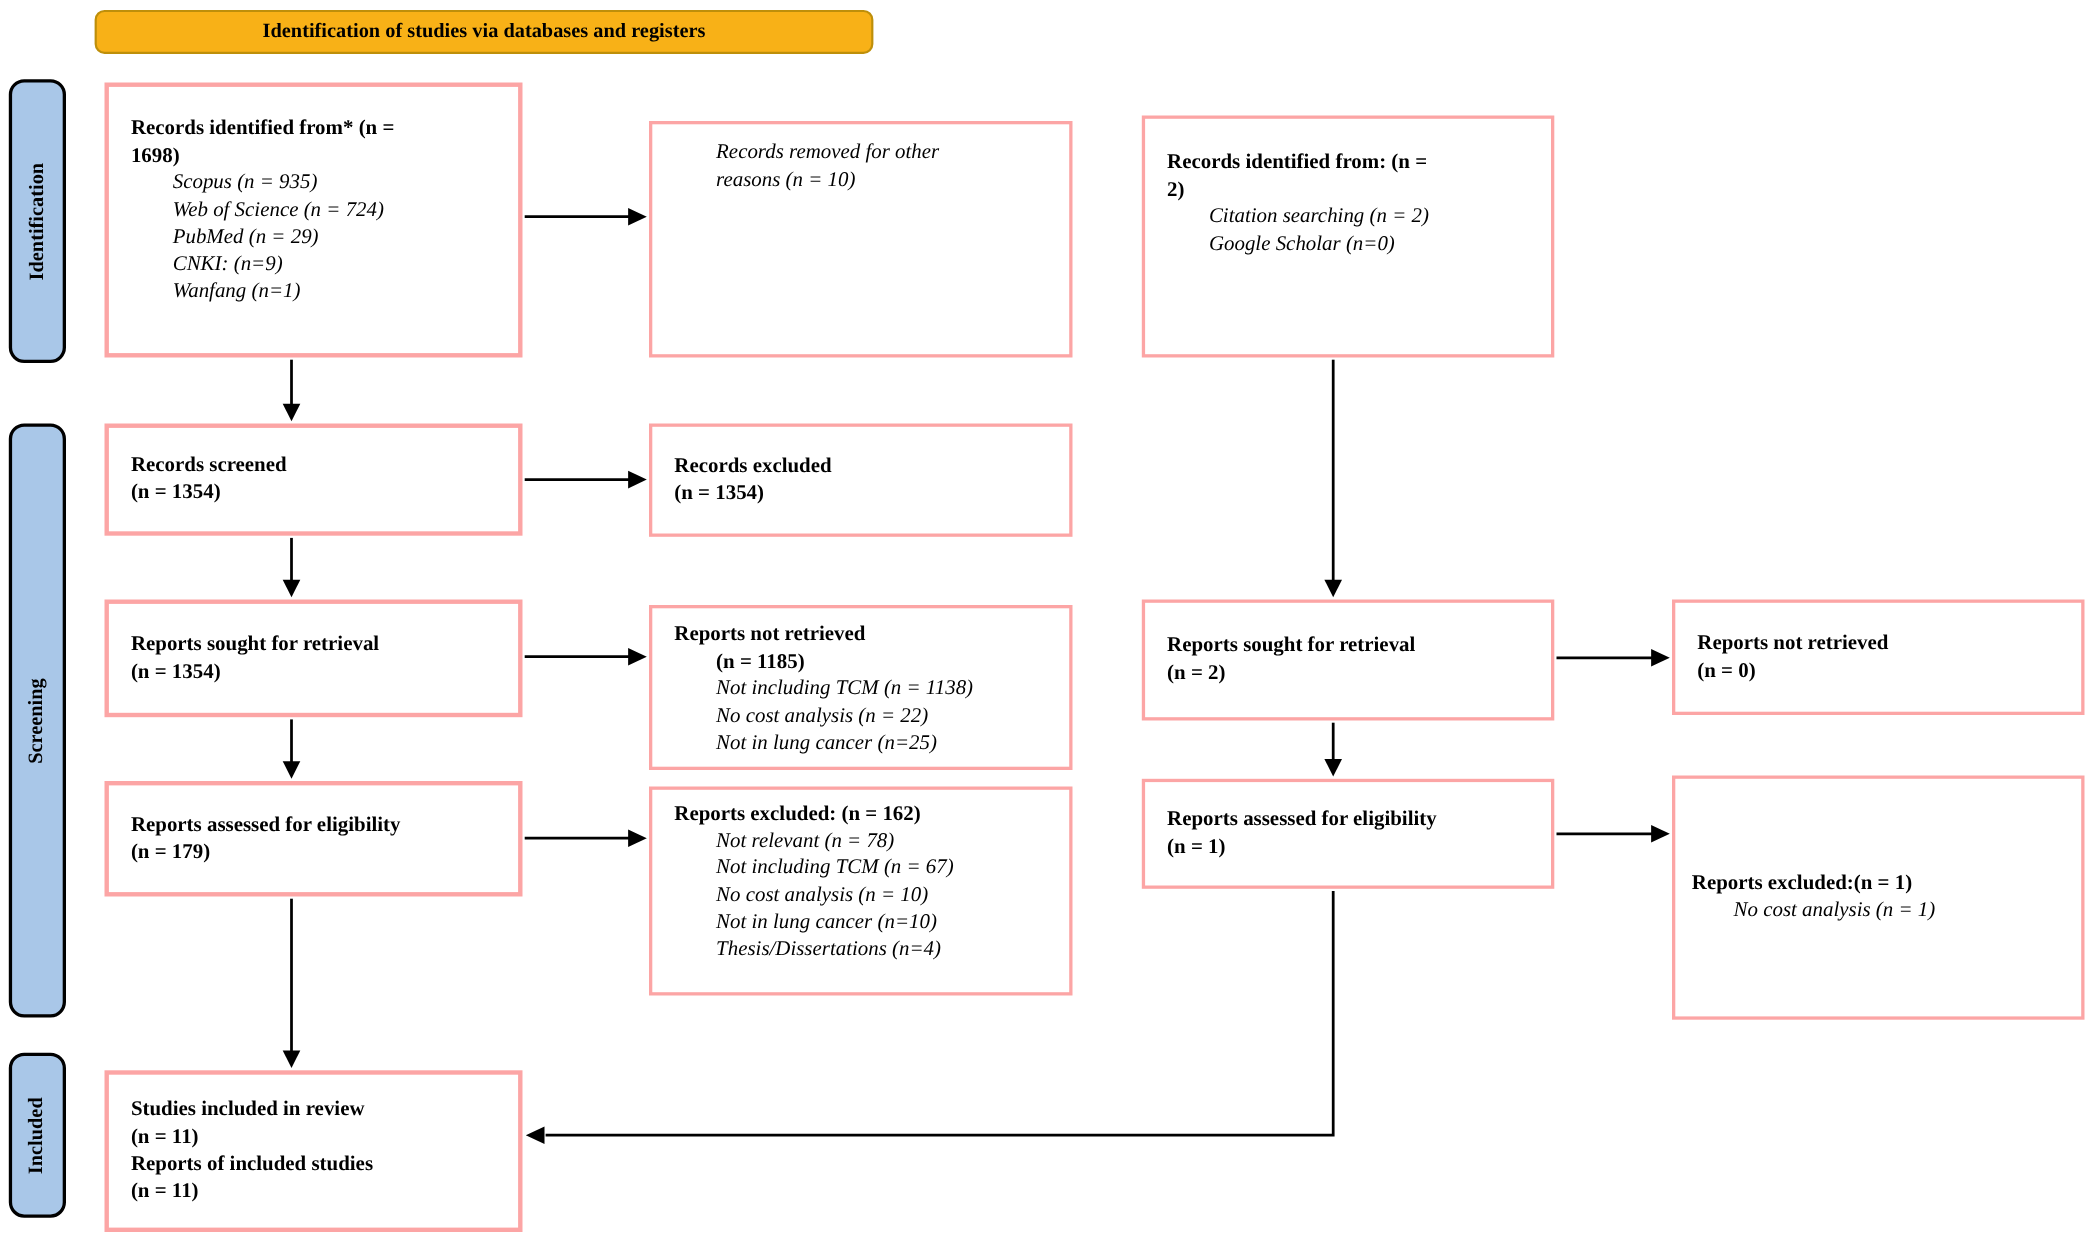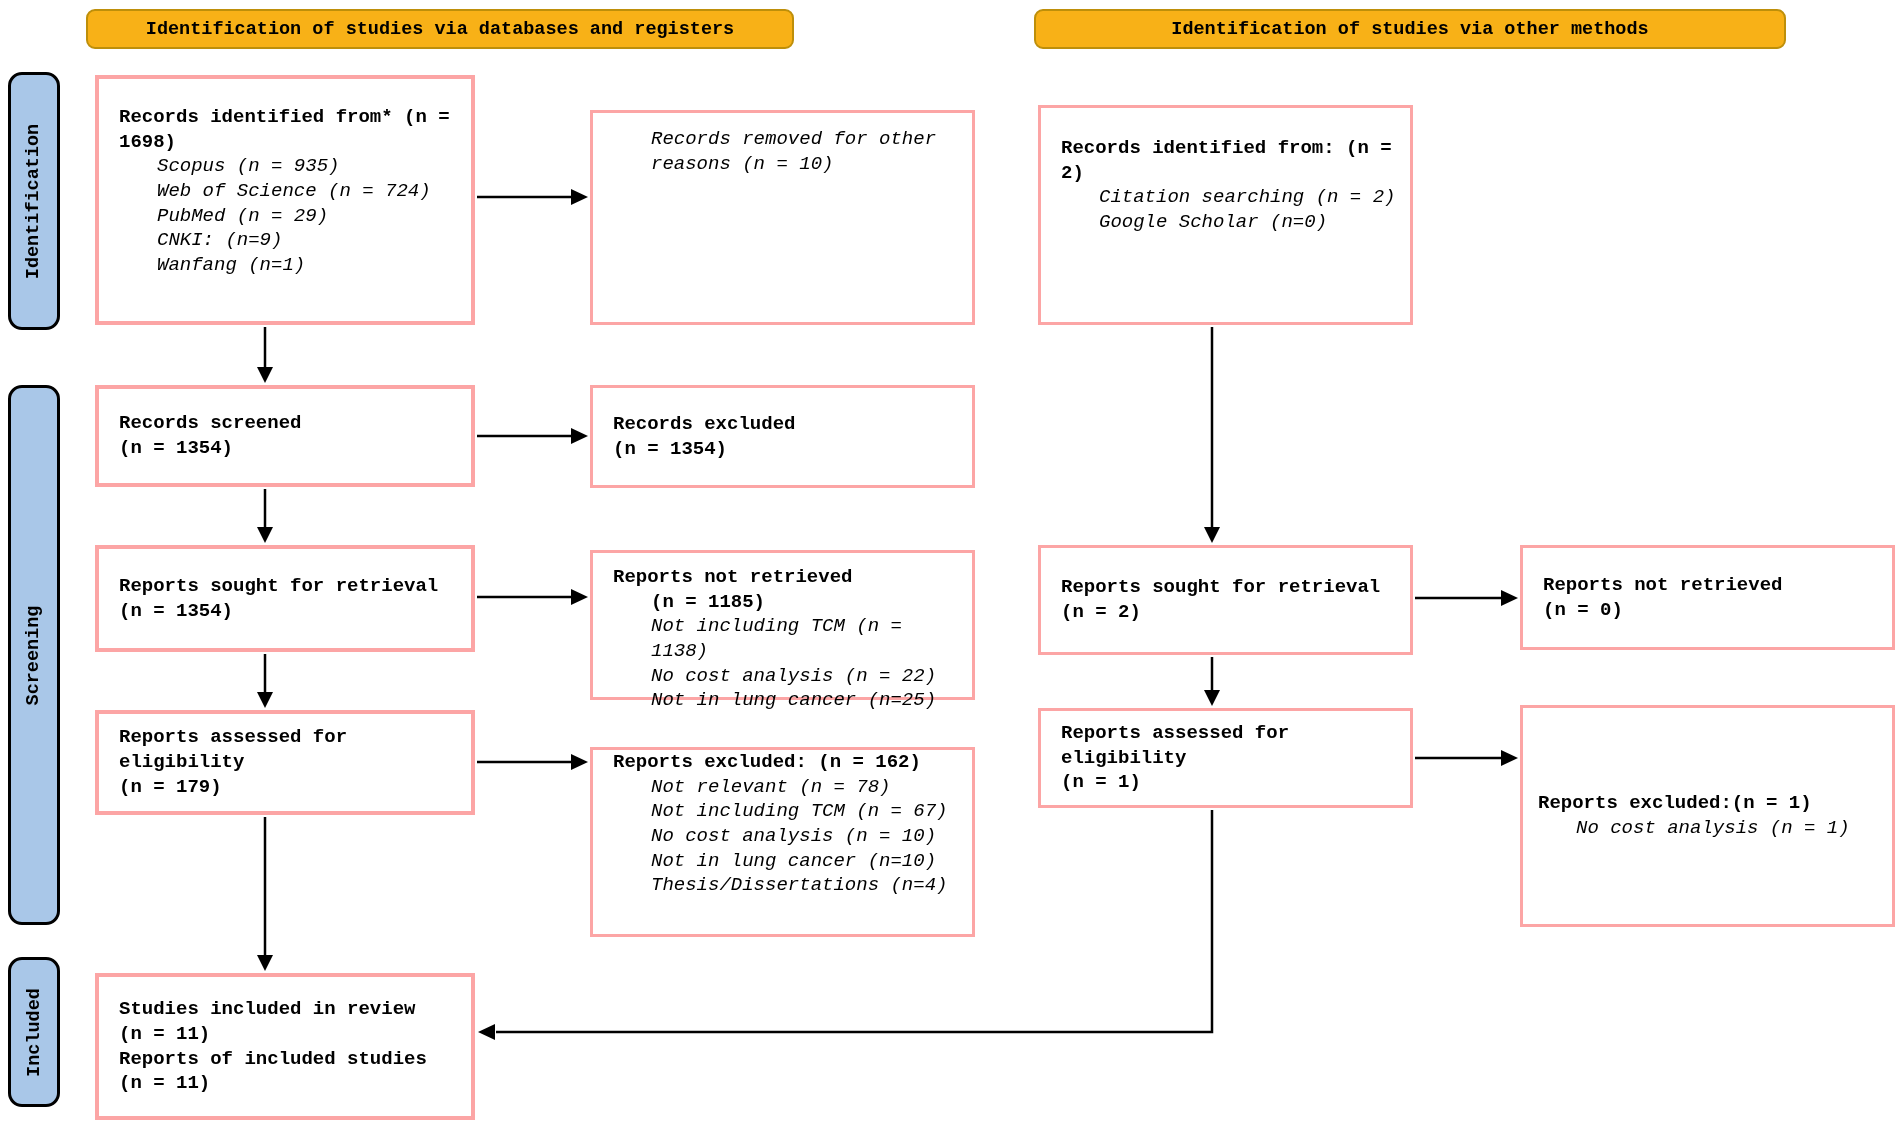--- a/index.html
+++ b/index.html
@@ -1,20 +1,20 @@
 <!DOCTYPE html>
 <html><head>
 <meta charset="utf-8">
 <style>
   html,body{margin:0;padding:0;background:#fff;}
   .page{
     position:relative;
     width:1902px;height:1127px;
     background:#ffffff;
-    font-family:Liberation Mono, monospace;
+    font-family:Liberation Serif, serif;
     color:#000;
     overflow:hidden;
   }
   
   .banner{
     position:absolute;
     background:#F8B117;
     border:2.5px solid #BE8F0A;
     border-radius:9px;
     display:flex;align-items:center;justify-content:center;
@@ -56,39 +56,38 @@
   .vcenter .heading{margin:0;}
   .listbox{padding-left:20px;padding-right:6px;}
   .b1{left:95px;top:75px;width:380px;height:250px;padding-top:26px;}
   .b2{left:95px;top:385px;width:380px;height:102px;}
   .b3{left:95px;top:545px;width:380px;height:107px;}
   .b4{left:95px;top:710px;width:380px;height:105px;}
   .b5{left:95px;top:973px;width:380px;height:147px;}
   .c1{left:590px;top:110px;width:385px;height:215px;padding-top:14px;}
   .c2{left:590px;top:385px;width:385px;height:103px;}
   .c3{left:590px;top:550px;width:385px;height:150px;padding-top:12px;}
-  .c4{left:590px;top:715px;width:385px;height:190px;margin-top:32px;}
+  .c4{left:590px;top:715px;width:385px;height:190px;padding-top:10px;}
   .d1{left:1038px;top:105px;width:375px;height:220px;padding-top:28px;}
   .d2{left:1038px;top:545px;width:375px;height:110px;}
   .d3{left:1038px;top:708px;width:375px;height:100px;}
   .e1{left:1520px;top:545px;width:375px;height:105px;}
   .e2{left:1520px;top:705px;width:375px;height:222px;display:flex;flex-direction:column;justify-content:center;padding-left:15px;padding-right:6px;}
   .e2 .item{}
   
   .connectors{position:absolute;left:0;top:0;pointer-events:none;}
   .connectors line,.connectors polyline{stroke:#000;stroke-width:2.5;fill:none;}
   .connectors polygon{fill:#000;stroke:none;}
 </style>
 </head>
 <body>
 
 <div class="page">
 
   <div class="banner banner-db">Identification of studies via databases and registers</div>
-  <div class="banner banner-other">Identification of studies via other methods</div>
 
   <div class="stage stage-ident">
     <span class="stage-text">Identification</span>
   </div>
   <div class="stage stage-screen">
     <span class="stage-text">Screening</span>
   </div>
   <div class="stage stage-incl">
     <span class="stage-text">Included</span>
   </div>

